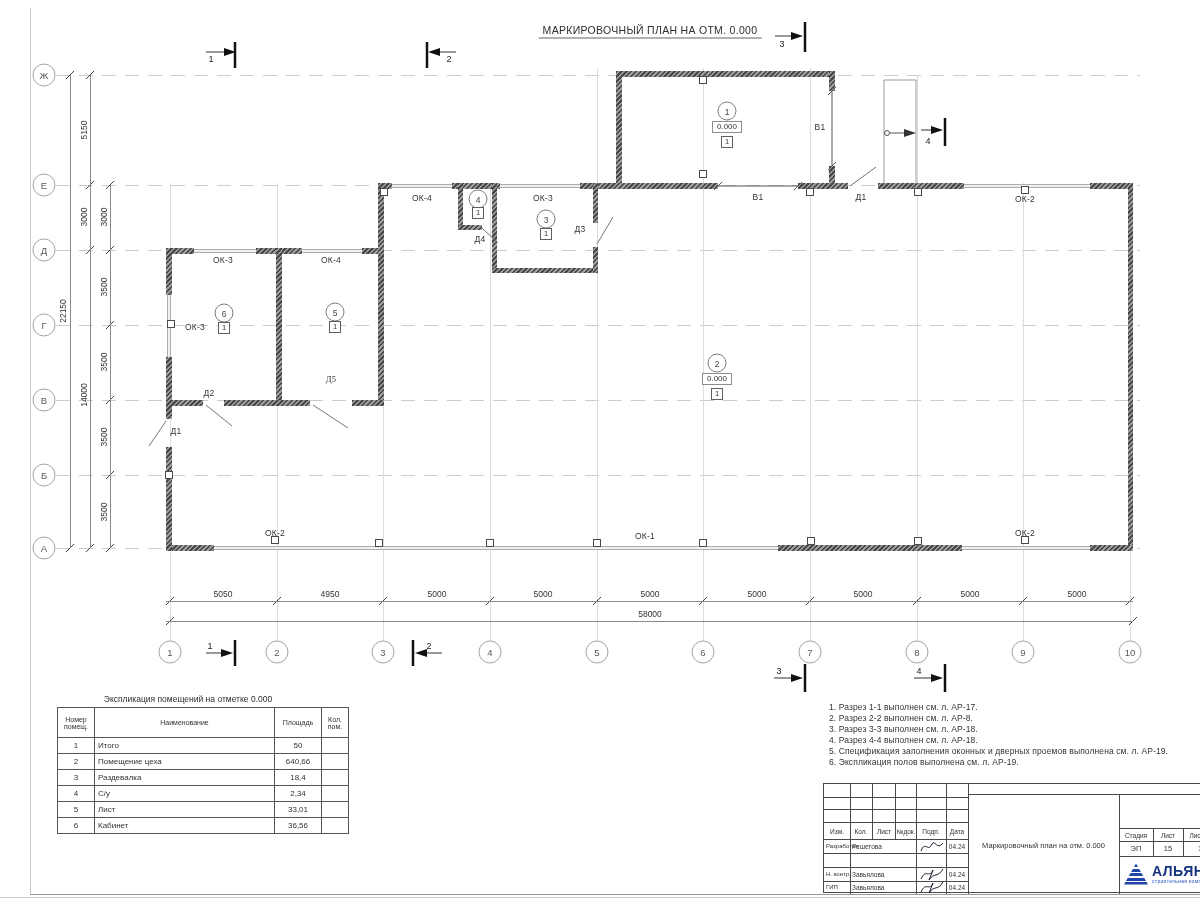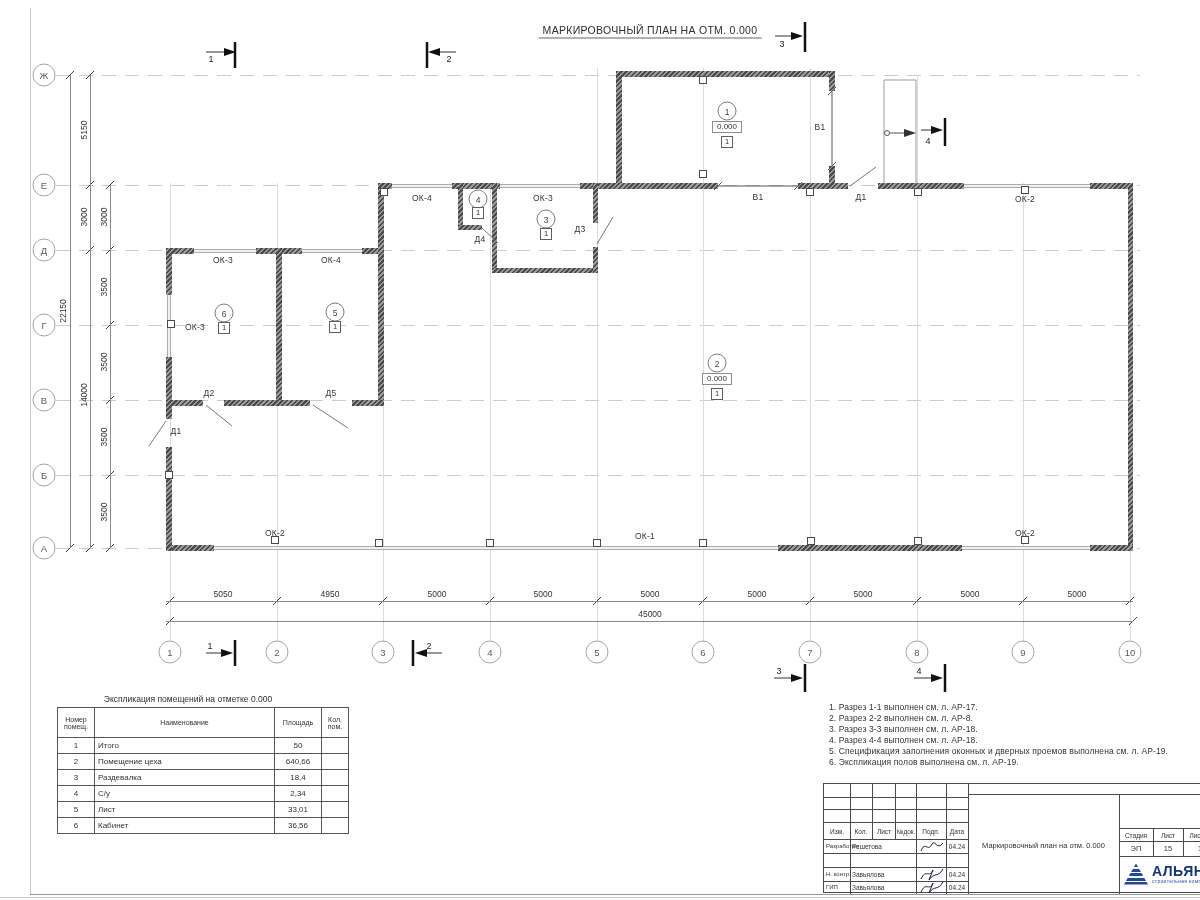--- a/index.html
+++ b/index.html
@@ -335,42 +335,42 @@
   <div class="lbl" style="left:1025px;top:199px;">ОК-2</div>
   <div class="lbl" style="left:758px;top:197px;">В1</div>
   <div class="lbl" style="left:820px;top:127px;">В1</div>
   <div class="lbl" style="left:861px;top:197px;">Д1</div>
   <div class="lbl" style="left:480px;top:239px;">Д4</div>
   <div class="lbl" style="left:580px;top:229px;">Д3</div>
   <div class="lbl" style="left:223px;top:260px;">ОК-3</div>
   <div class="lbl" style="left:331px;top:260px;">ОК-4</div>
   <div class="lbl" style="left:195px;top:327px;">ОК-3</div>
   <div class="lbl" style="left:209px;top:393px;">Д2</div>
-  <div class="lbl" style="left:331px;top:393px;">Д5</div>
+  <div class="lbl" style="left:331px;top:379px;font-family:Liberation Serif, serif;">Д5</div>
   <div class="lbl" style="left:176px;top:431px;">Д1</div>
   <div class="lbl" style="left:275px;top:533px;">ОК-2</div>
   <div class="lbl" style="left:645px;top:536px;">ОК-1</div>
   <div class="lbl" style="left:1025px;top:533px;">ОК-2</div>
 
   <div class="dline" style="left:166px;top:601px;width:967px;height:1px;"></div>
   <div class="dline" style="left:166px;top:621px;width:967px;height:1px;"></div>
   <div class="dline" style="left:70px;top:75px;width:1px;height:473px;"></div>
   <div class="dline" style="left:90px;top:75px;width:1px;height:473px;"></div>
   <div class="dline" style="left:110px;top:185px;width:1px;height:363px;"></div>
 
   <div class="dlab" style="left:223px;top:594px;">5050</div>
   <div class="dlab" style="left:330px;top:594px;">4950</div>
   <div class="dlab" style="left:437px;top:594px;">5000</div>
   <div class="dlab" style="left:543px;top:594px;">5000</div>
   <div class="dlab" style="left:650px;top:594px;">5000</div>
   <div class="dlab" style="left:757px;top:594px;">5000</div>
   <div class="dlab" style="left:863px;top:594px;">5000</div>
   <div class="dlab" style="left:970px;top:594px;">5000</div>
   <div class="dlab" style="left:1077px;top:594px;">5000</div>
-  <div class="dlab" style="left:650px;top:614px;">45000</div>
+  <div class="dlab" style="left:650px;top:614px;">58000</div>
 
   <div class="vlab" style="left:63px;top:311px;">22150</div>
   <div class="vlab" style="left:84px;top:130px;">5150</div>
   <div class="vlab" style="left:84px;top:217px;">3000</div>
   <div class="vlab" style="left:84px;top:395px;">14000</div>
   <div class="vlab" style="left:104px;top:217px;">3000</div>
   <div class="vlab" style="left:104px;top:287px;">3500</div>
   <div class="vlab" style="left:104px;top:362px;">3500</div>
   <div class="vlab" style="left:104px;top:437px;">3500</div>
   <div class="vlab" style="left:104px;top:512px;">3500</div>

